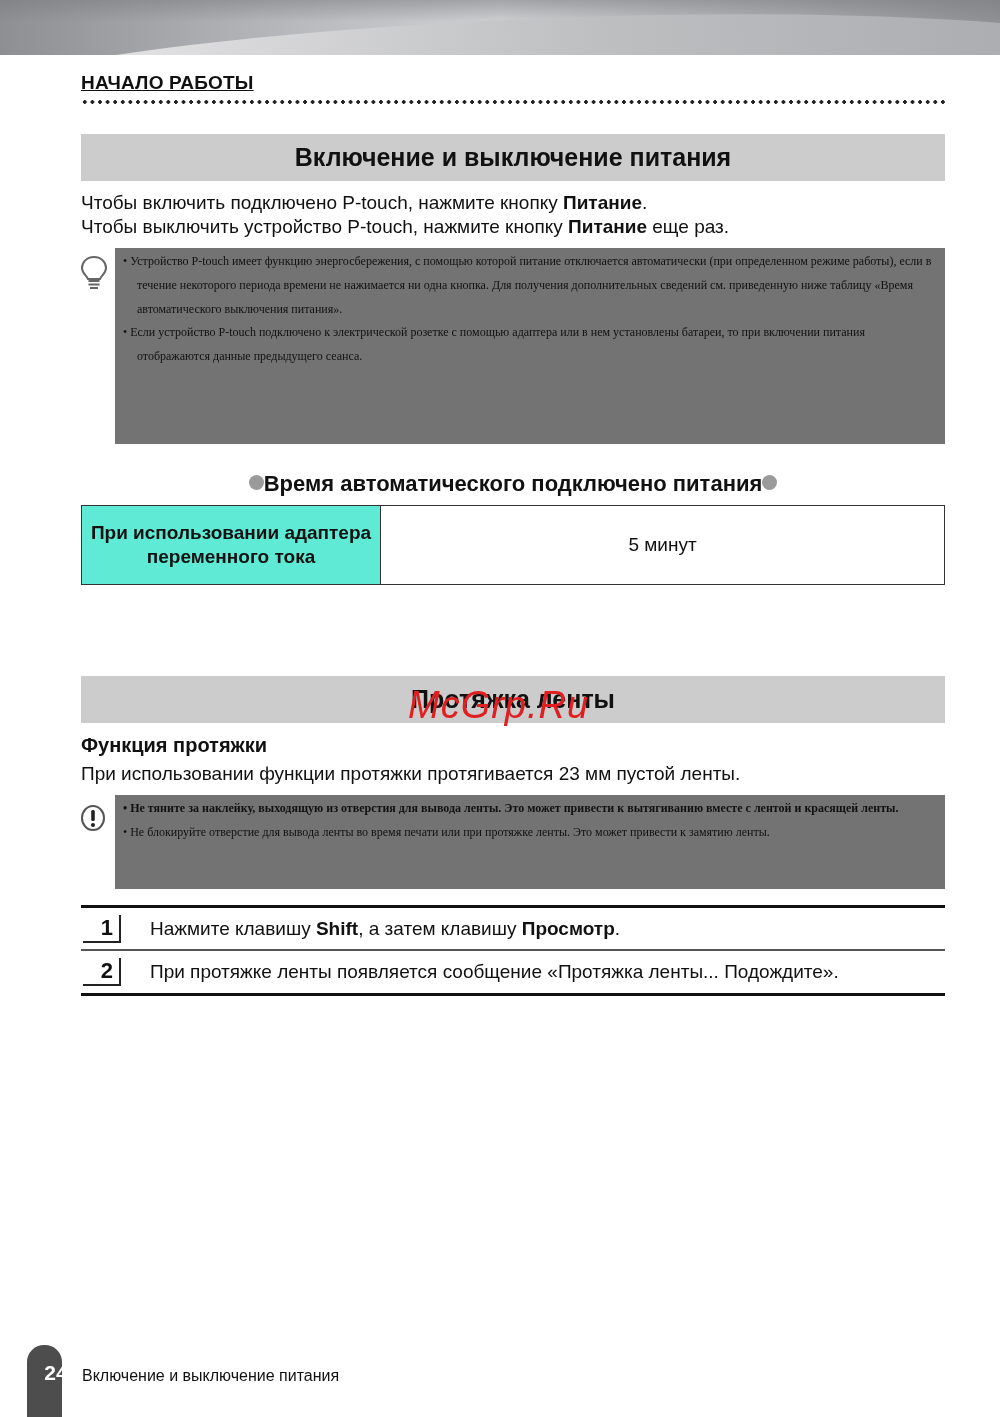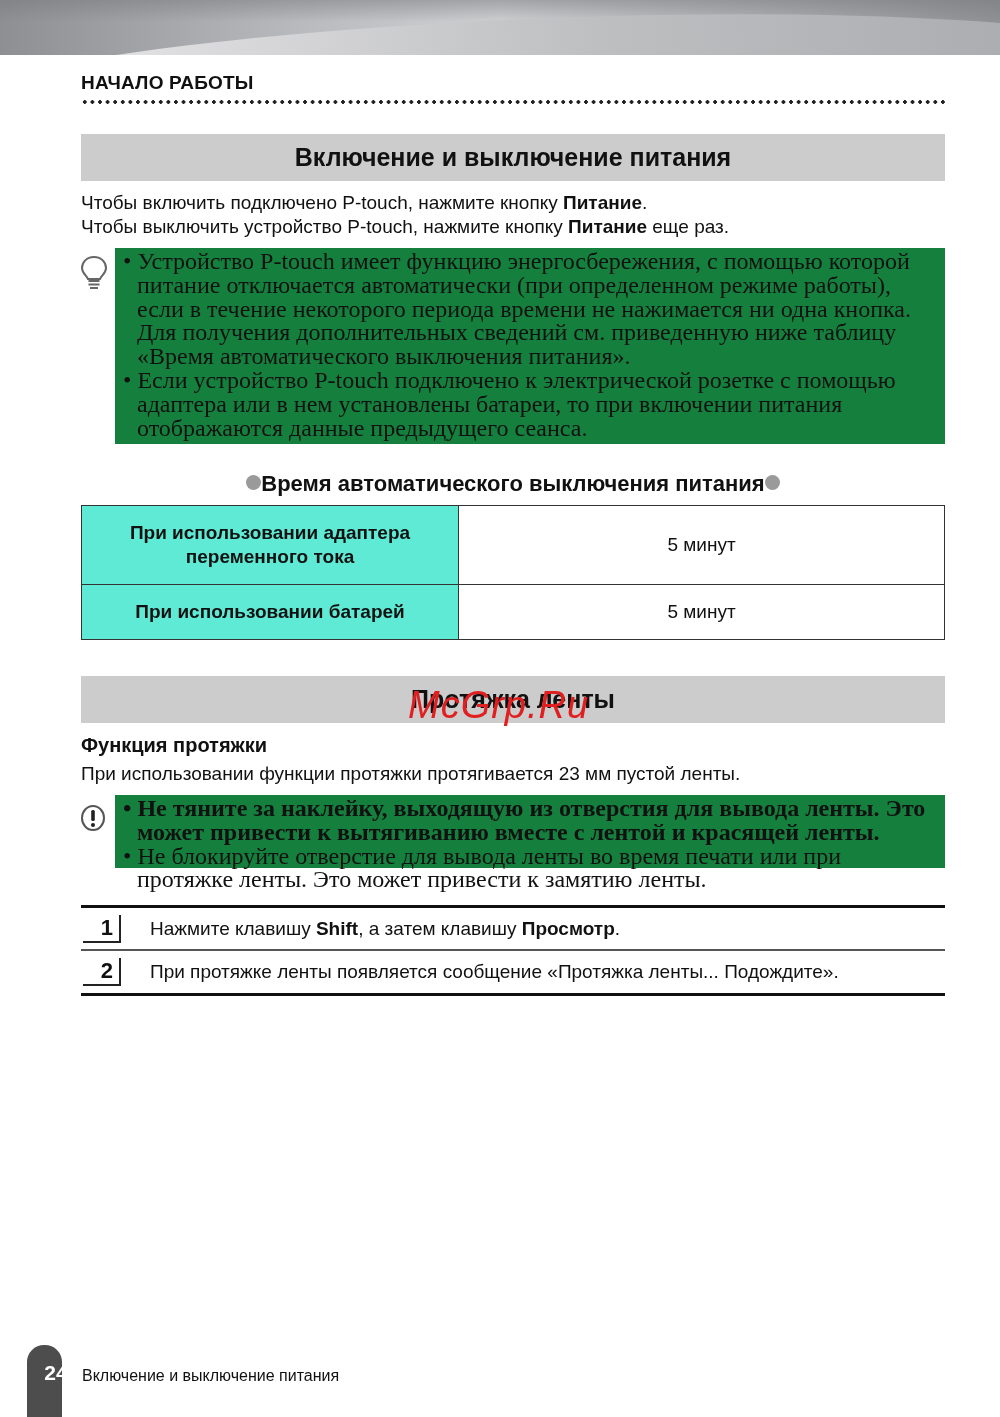--- a/index.html
+++ b/index.html
@@ -18,35 +18,36 @@
     background: linear-gradient(90deg, #f2f2f2 0%, #d9d9db 25%, #bdbec0 55%, #a4a5a8 100%);
     transform: rotate(-2.2deg);
   }
   .top-band .shade {
     position: absolute; left: 0; top: 0; width: 1000px; height: 22px;
     background: linear-gradient(180deg, rgba(120,121,125,0.5), rgba(120,121,125,0));
   }
   .chapter-title {
     position: absolute; left: 81px; top: 72px; font-size: 19px; font-weight: bold;
     letter-spacing: 0.2px;
+    text-decoration: underline;
   }
   .dots {
     position: absolute; left: 81px; top: 99px; width: 865px; height: 6px;
     background-image: radial-gradient(circle, #222 1.6px, transparent 2px);
     background-size: 7.6px 6px; background-repeat: repeat-x;
   }
   .section-bar {
     position: absolute; left: 81px; width: 864px; height: 47px; background: #cccccc;
     display: flex; align-items: center; justify-content: center;
     font-size: 25px; font-weight: bold;
   }
   .body-text { position: absolute; left: 81px; font-size: 19px; line-height: 24px; }
   .note-box {
-    position: absolute; left: 115px; width: 830px; background: #15803d;
-    font-family: "Liberation Serif", serif; font-size: 24px; line-height: 23.8px;
+    position: absolute; left: 115px; width: 830px; background: #737373;
+    font-family: "Liberation Serif", serif; font-size: 12px; line-height: 23.8px;
     padding: 2px 6px 2px 4px; box-sizing: border-box;
   }
   .note-box ul { list-style: none; margin: 0; padding: 0; }
   .note-box li { padding-left: 18px; text-indent: -14px; }
   .note-box li::before { content: "• "; }
   .note-icon { position: absolute; left: 80px; width: 28px; height: 36px; }
   .subheading {
     position: absolute; left: 81px; width: 864px; top: 471px; text-align: center;
     font-size: 22px; font-weight: bold;
   }
@@ -112,49 +113,45 @@
 </svg>
 
 <div class="note-box" style="top:248px; height:196px;">
   <ul>
     <li>Устройство P-touch имеет функцию энергосбережения, с помощью которой питание отключается автоматически (при определенном режиме работы), если в течение некоторого периода времени не нажимается ни одна кнопка. Для получения дополнительных сведений см. приведенную ниже таблицу «Время автоматического выключения питания».</li>
     <li>Если устройство P-touch подключено к электрической розетке с помощью адаптера или в нем установлены батареи, то при включении питания отображаются данные предыдущего сеанса.</li>
   </ul>
 </div>
 
 <div class="subheading">
-  <span class="dot"></span><span>Время автоматического выключения питания</span><span class="dot"></span>
+  <span class="dot"></span><span>Время автоматического подключено питания</span><span class="dot"></span>
 </div>
 
 <table class="auto-off">
   <tbody>
       <tr class="r1">
     <td class="label">При использовании адаптера переменного тока</td>
-    <td>5 минут</td>
-  </tr>
-  <tr class="r2">
-    <td class="label" style="padding:0 40px;">При использовании батарей</td>
     <td>5 минут</td>
   </tr>
 </tbody>
   </table>
 
 <div class="section-bar" style="top:676px;">Протяжка ленты</div>
 <div class="watermark">McGrp.Ru</div>
 
 <div class="func-title">Функция протяжки</div>
 <div class="body-text" style="top:762px;">При использовании функции протяжки протягивается 23 мм пустой ленты.</div>
 
 <svg class="note-icon" style="top:803px; width:26px; height:30px;" viewBox="0 0 26 30">
   <ellipse cx="13" cy="15" rx="11" ry="12" fill="#fff" stroke="#555" stroke-width="2"></ellipse>
   <rect x="11.2" y="7" width="3.6" height="11" rx="1.5" fill="#222"></rect>
   <circle cx="13" cy="22" r="2" fill="#222"></circle>
 </svg>
 
-<div class="note-box" style="top:795px; height:73px;">
+<div class="note-box" style="top:795px; height:94px;">
   <ul>
     <li style="font-weight:bold;">Не тяните за наклейку, выходящую из отверстия для вывода ленты. Это может привести к вытягиванию вместе с лентой и красящей ленты.</li>
     <li>Не блокируйте отверстие для вывода ленты во время печати или при протяжке ленты. Это может привести к замятию ленты.</li>
   </ul>
 </div>
 
 <div class="step-rule" style="top:905px; height:2.5px;"></div>
 <div class="step" style="top:909px;">
   <div class="num">1</div>
   <div class="text">

